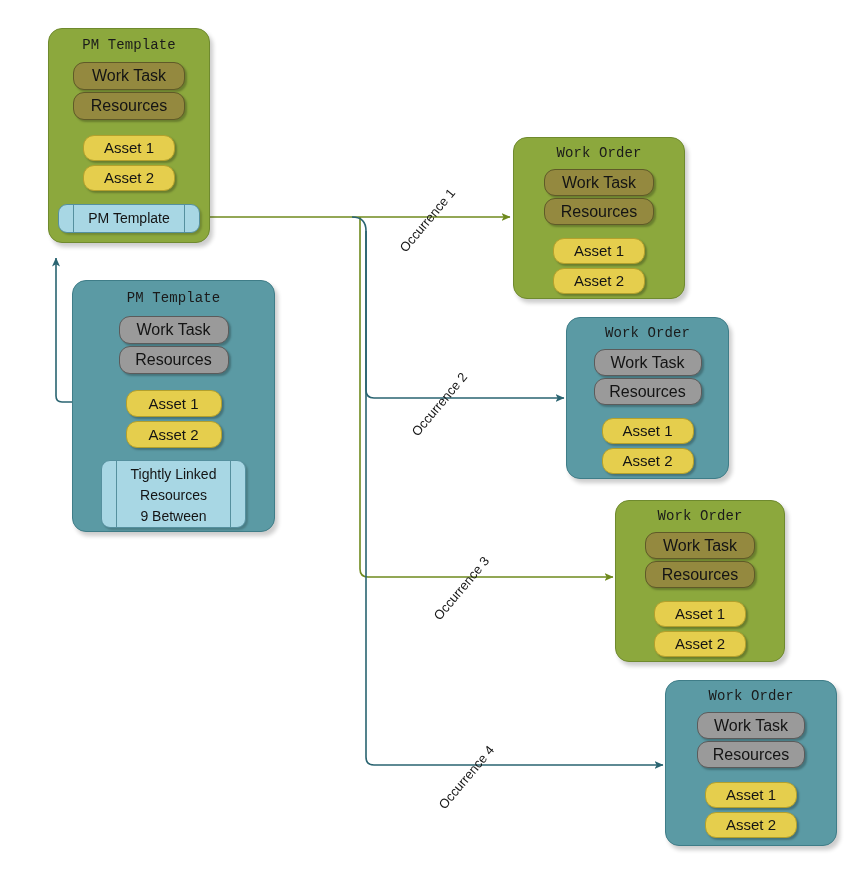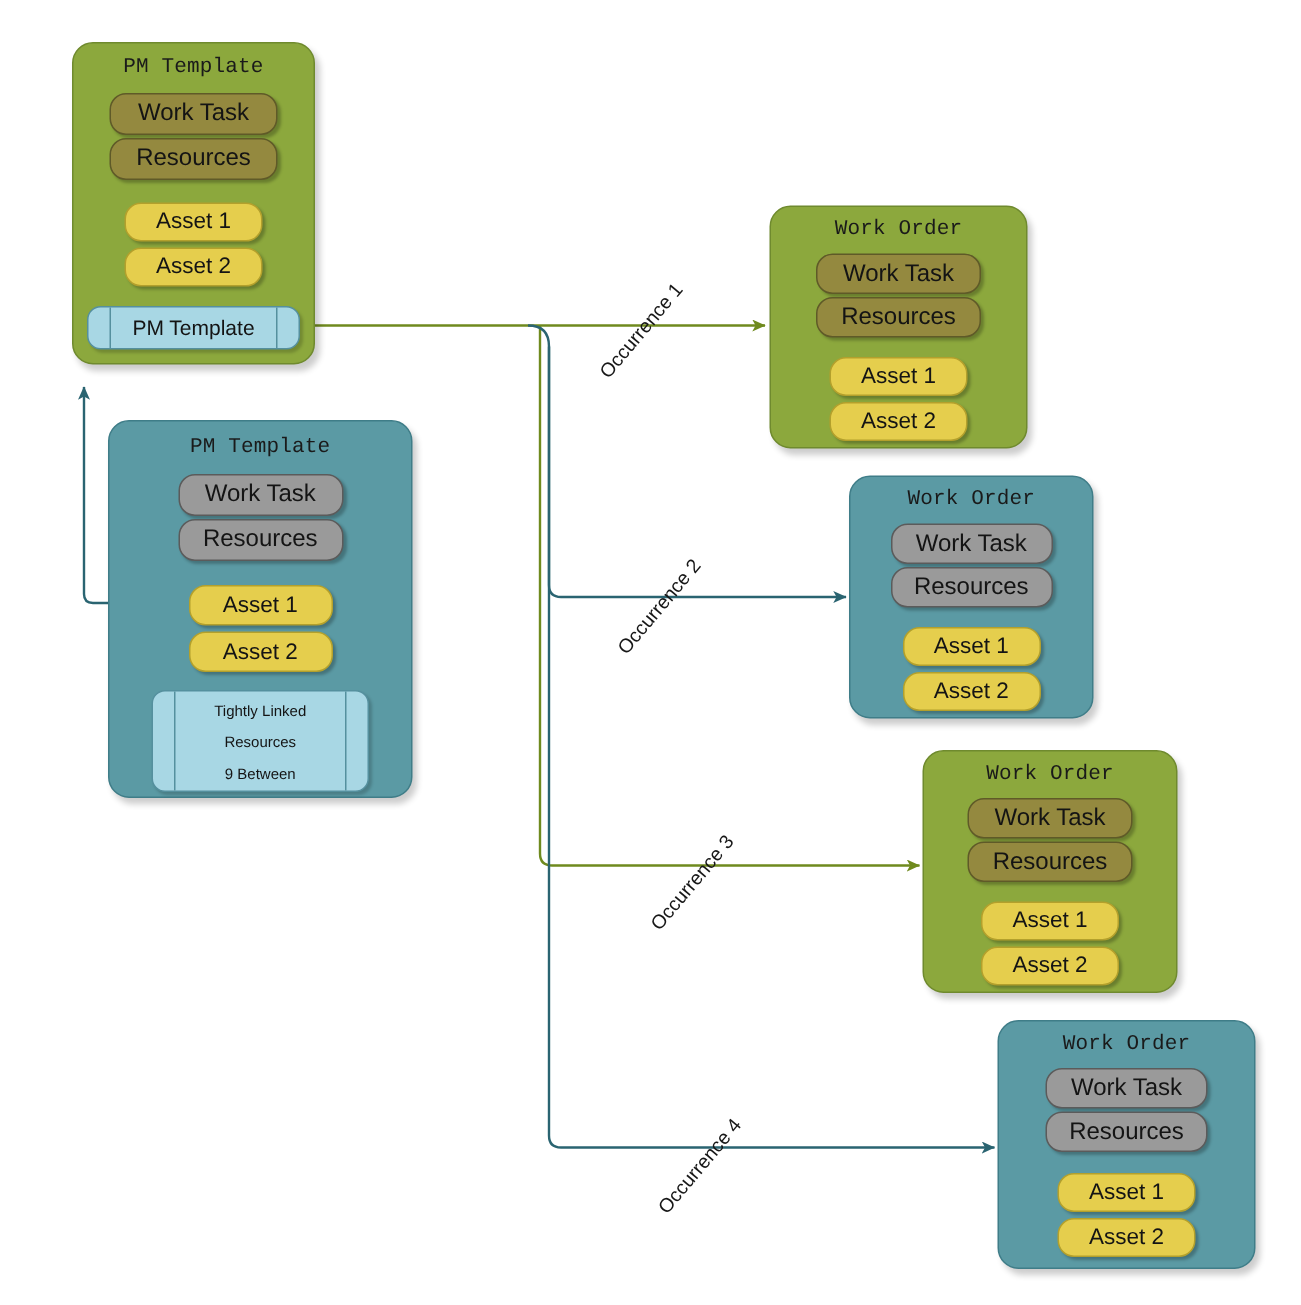--- a/index.html
+++ b/index.html
@@ -146,21 +146,21 @@
 
   <div class="card teal" style="left:72px; top:280px; width:203px; height:252px; padding-top:10px;">
     <div class="card-title">PM Template</div>
 
     <div class="chip task-gray" style="width:110px;height:28px;line-height:26px;font-size:16px;margin-top:11px;">Work Task</div>
     <div class="chip task-gray" style="width:110px;height:28px;line-height:26px;font-size:16px;margin-top:2px;">Resources</div>
 
     <div class="chip asset" style="width:96px;height:27px;line-height:25px;font-size:15px;margin-top:16px;">Asset 1</div>
     <div class="chip asset" style="width:96px;height:27px;line-height:25px;font-size:15px;margin-top:4px;">Asset 2</div>
 
-    <div class="plate" style="width:145px;height:68px;font-size:10px;line-height:21px;padding-top:3px;margin-top:12px;">
+    <div class="plate" style="width:145px;height:68px;font-size:14px;line-height:21px;padding-top:3px;margin-top:12px;">
       <span class="railL"></span>
       <span class="railR"></span>
       <div class="ptext">Tightly Linked</div>
       <div class="ptext">Resources</div>
       <div class="ptext">9 Between</div>
     </div>
   </div>
 
   <div class="card green" style="left:513px; top:137px; width:172px; height:162px; padding-top:8px;">
     <div class="card-title">Work Order</div>

